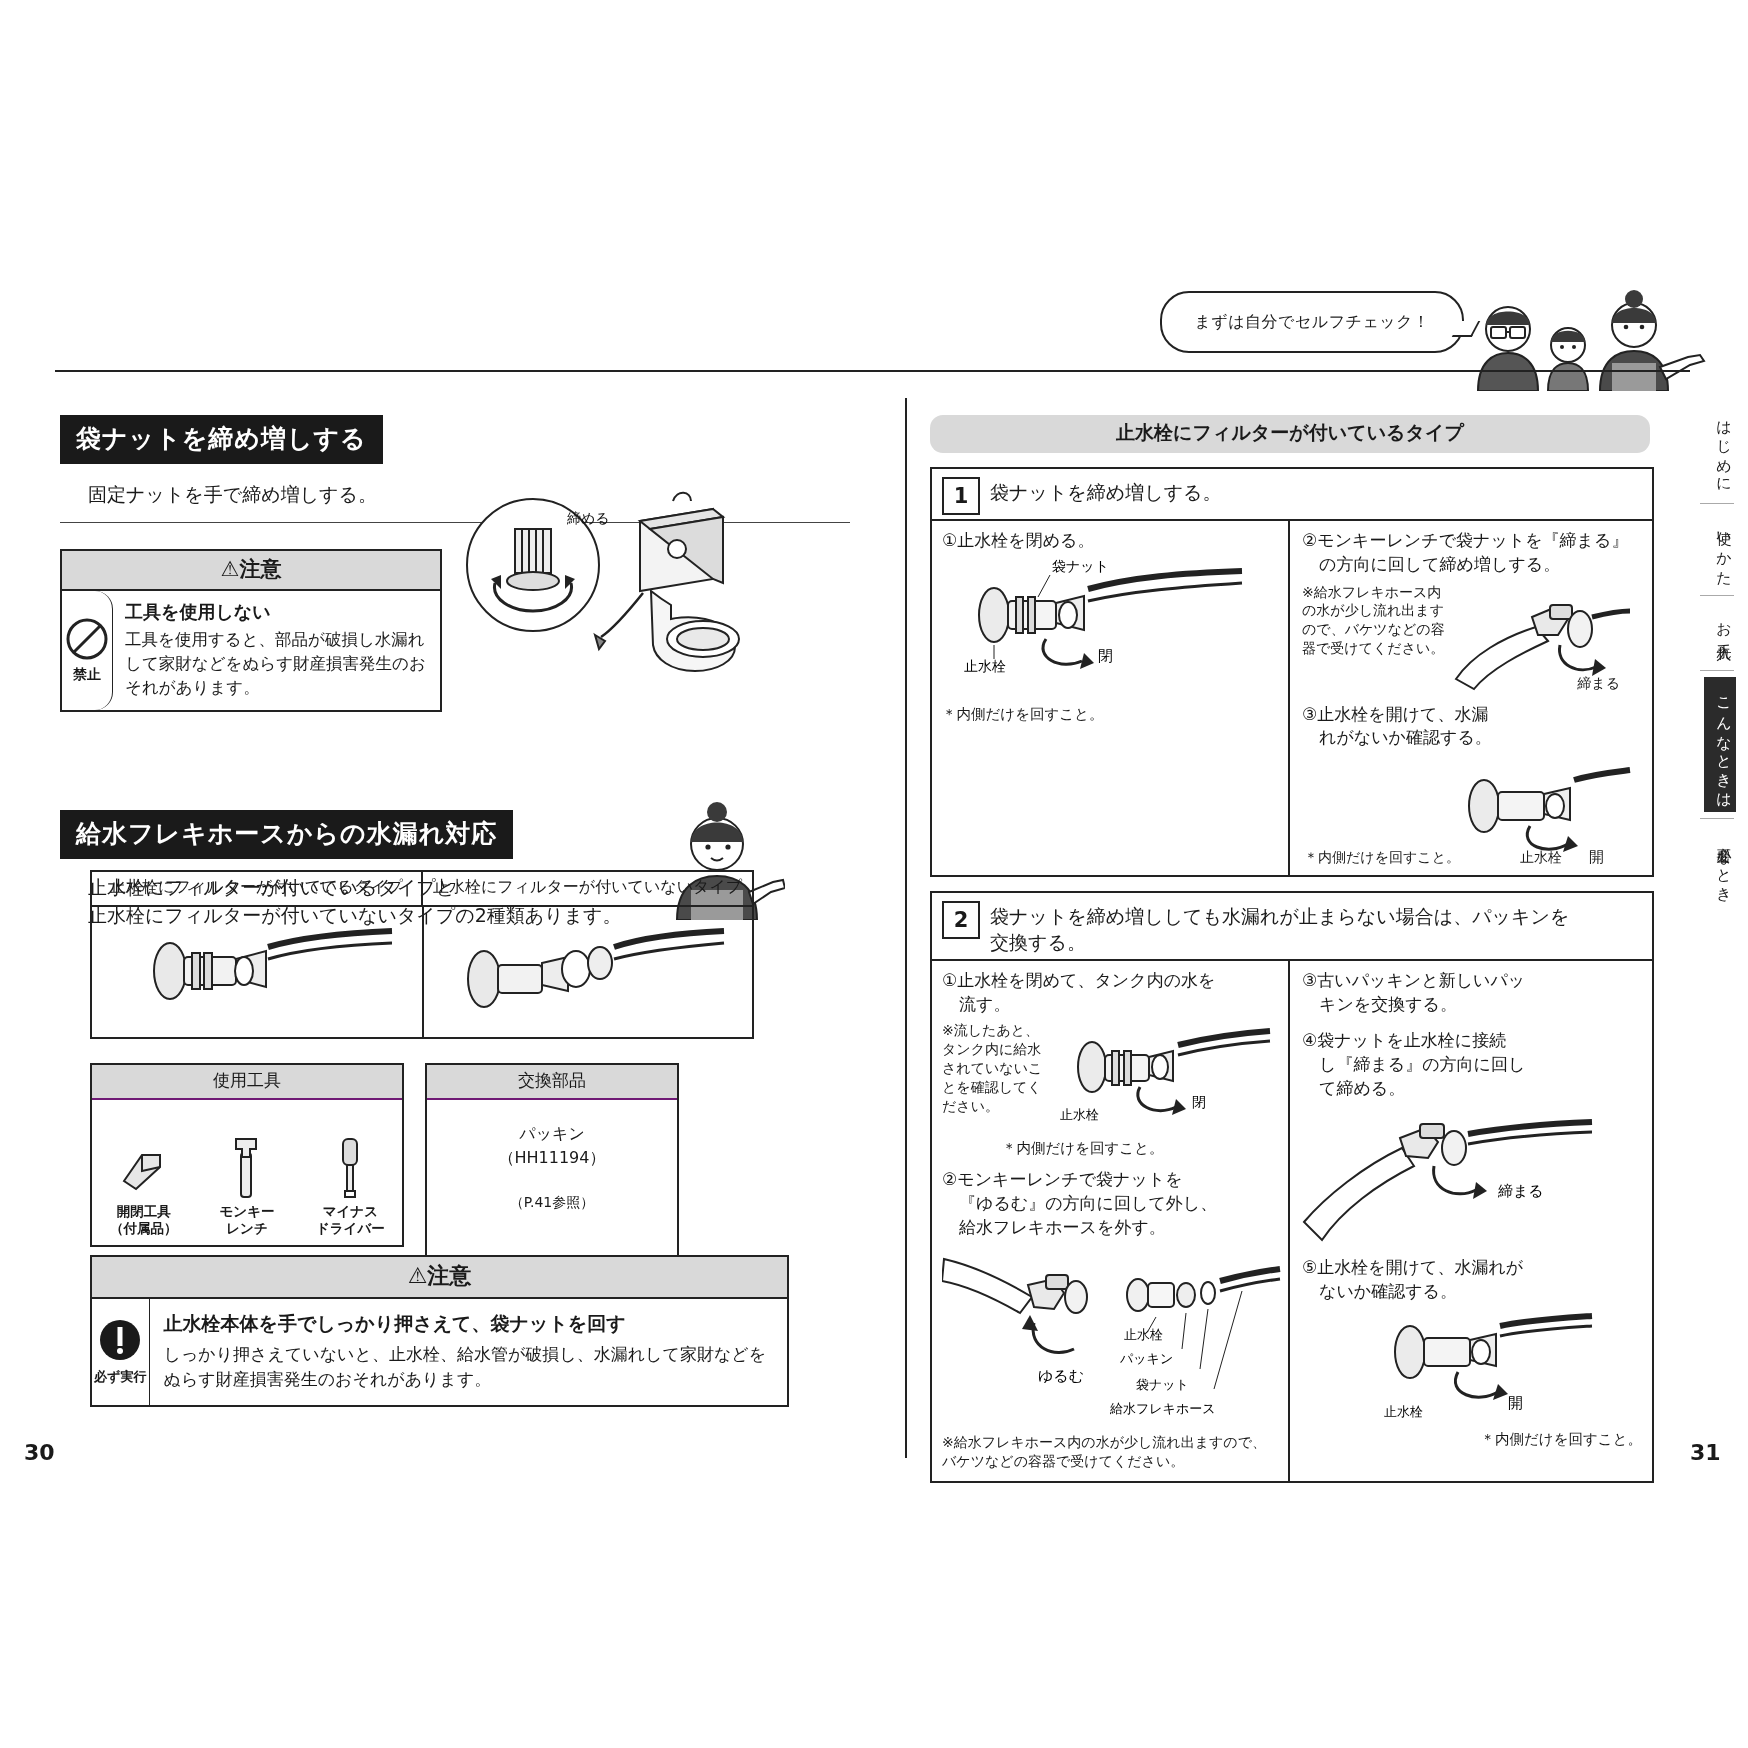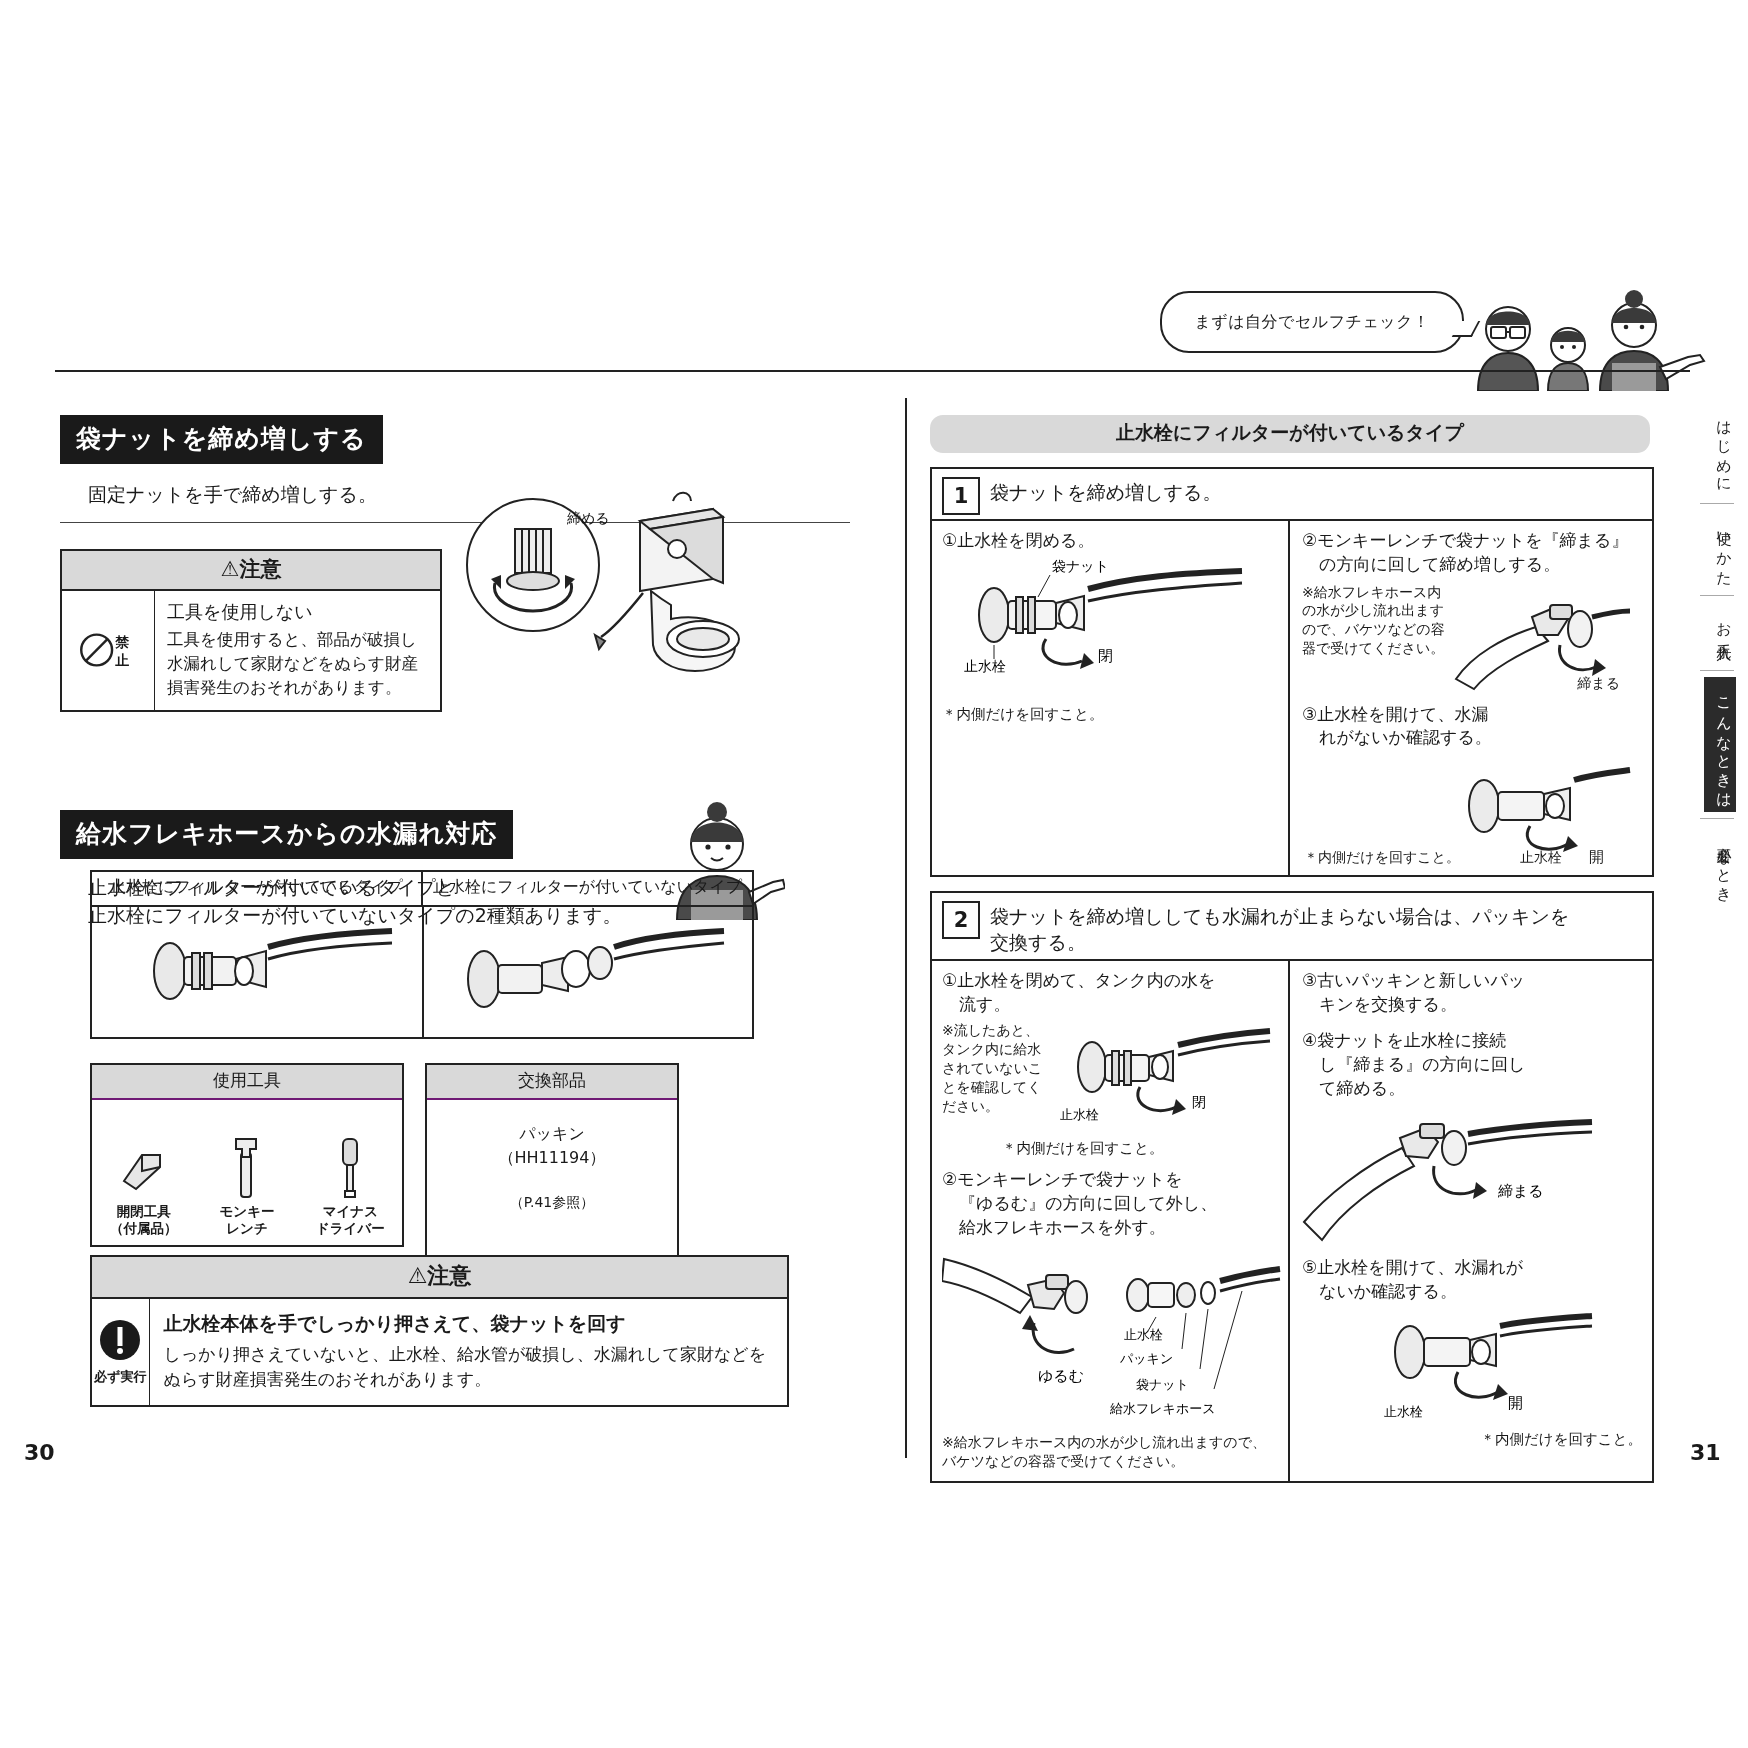--- a/index.html
+++ b/index.html
@@ -41,26 +41,26 @@
   
   .caution-box{
     border:2px solid #222;width:378px;margin-top:26px;background:#fff;
   }
   .caution-head{
     background:#d9d9d9;border-bottom:2px solid #222;text-align:center;
     font-size:21px;font-weight:bold;padding:4px 0 6px 0;
   }
   .caution-body{display:flex;}
   .caution-icon{
-    width:82px;border-right:1px solid #222;display:flex;flex-direction:row;
-    align-items:center;justify-content:center;padding:8px 16px;
+    width:82px;border-right:1px solid #222;display:flex;flex-direction:column;
+    align-items:center;justify-content:center;padding:8px 2px;border-radius:18px;
   }
   .caution-icon .lbl{font-size:14px;font-weight:bold;margin-top:4px;}
   .caution-text{padding:8px 10px 10px 12px;font-size:16.5px;line-height:1.45;}
-  .caution-text .t1{font-weight:normal;font-size:18px;margin-bottom:3px;}
+  .caution-text .t1{font-weight:bold;font-size:18px;margin-bottom:3px;}
 
   
   .tank-ill{position:absolute;left:455px;top:487px;width:340px;height:190px;}
 
   
   .types{position:absolute;left:90px;top:870px;width:660px;border:2px solid #222;}
   .types .hdr{display:flex;border-bottom:2px solid #222;}
   .types .hdr div{
     flex:1;text-align:center;font-size:16px;padding:5px 0 7px 0;
   }

